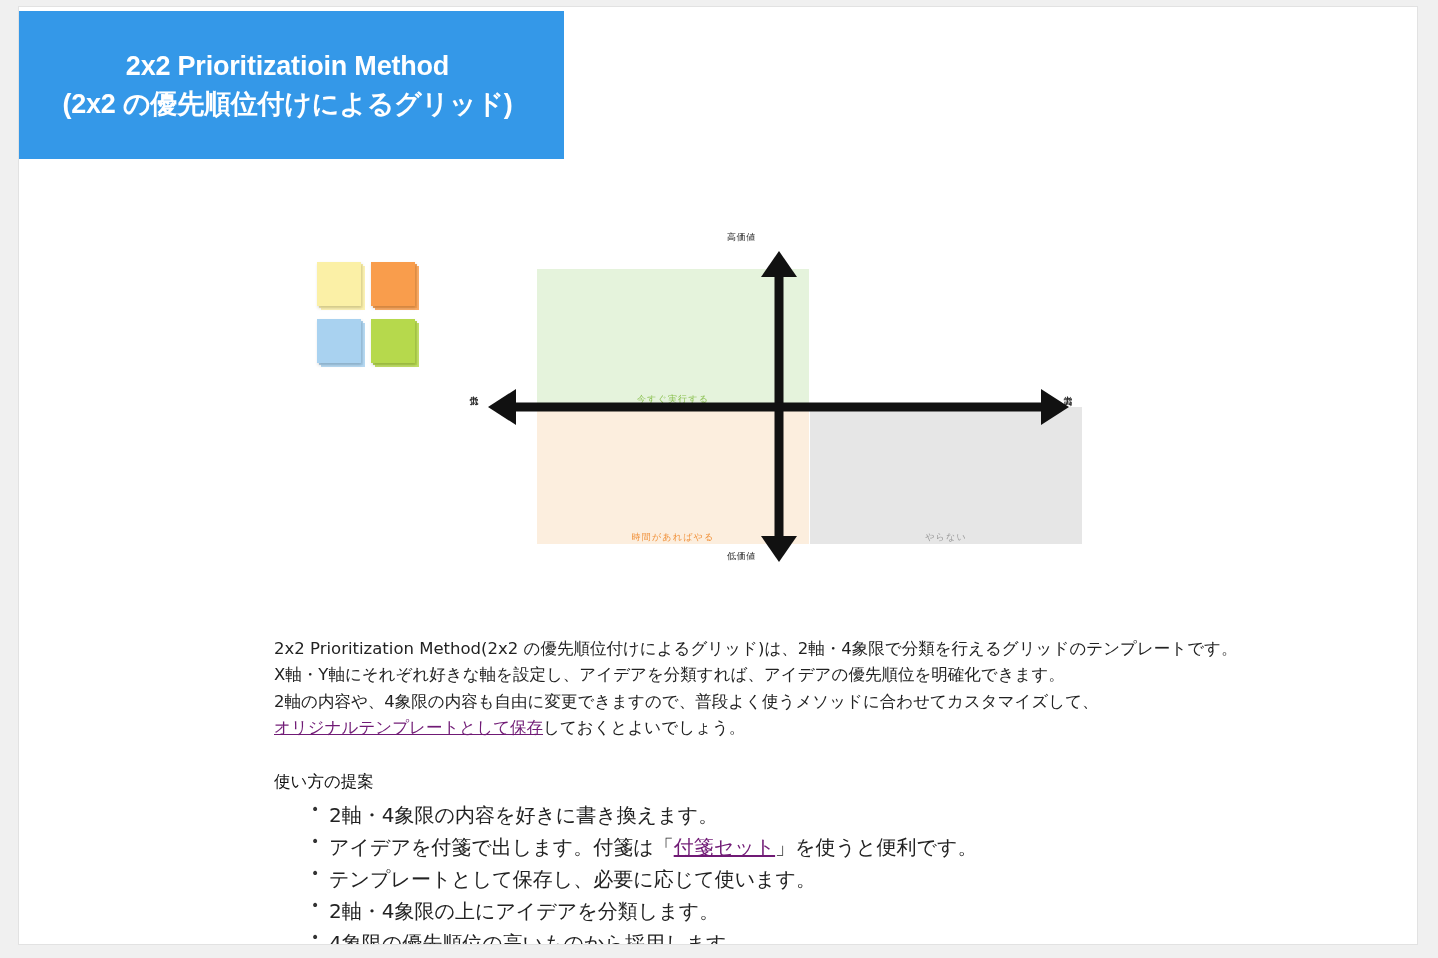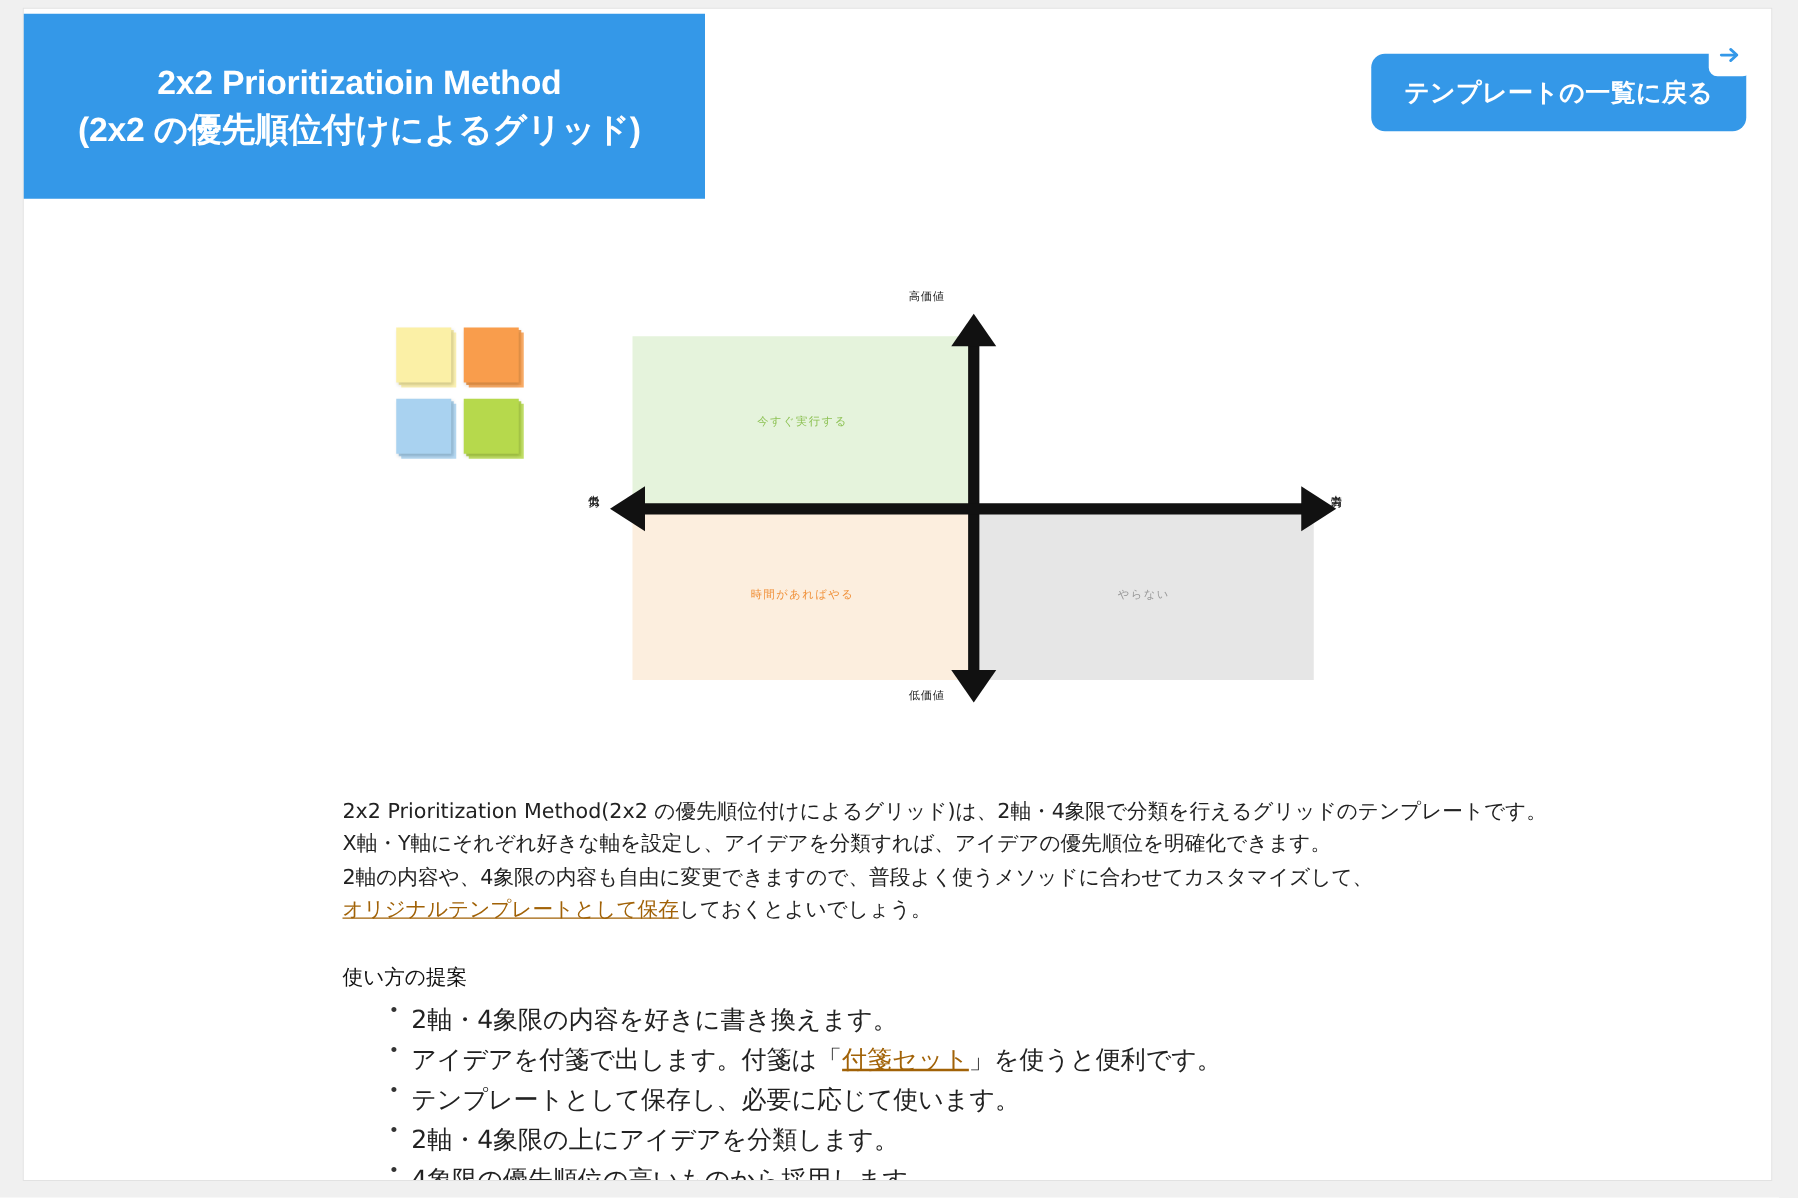--- a/index.html
+++ b/index.html
@@ -127,22 +127,23 @@
     left: 487px;
     top: 92px;
     width: 545px;
     height: 275px;
   }
   .quad {
     position: absolute;
     width: 272px;
     height: 137px;
     display: flex;
-    align-items: center;
+    align-items: flex-end;
     justify-content: center;
+    margin-left: 31px;
   }
   .quad-tl { left: 0;     top: 0; }
   .quad-tr { left: 273px; top: 0; }
   .quad-bl { left: 0;     top: 138px; }
   .quad-br { left: 273px; top: 138px; }
 
   .quad-label {
     font-size: 9px;
     letter-spacing: 1.2px;
     font-family: "DejaVu Sans", sans-serif;
@@ -190,21 +191,21 @@
     top: 629px;
     width: 1100px;
     color: #222222;
     font-size: 16.5px;
     line-height: 1.6;
     font-family: "DejaVu Sans", sans-serif;
   }
   .body-text p { margin: 0; }
 
   a.inline-link {
-    color: #a16207;
+    color: #701a75;
     text-decoration: underline;
   }
 
   .usage-heading {
     margin-top: 27px;
     font-weight: normal;
     font-size: 16.5px;
     color: #111111;
   }
   ul.usage-list {
@@ -231,29 +232,20 @@
 </head>
 <body>
 
 <div class="page">
 
   <div class="header-band">
     <div class="header-title">2x2 Prioritizatioin Method
 (2x2 の優先順位付けによるグリッド)</div>
   </div>
 
-  <div class="back-button">
-    <span class="back-button-label">テンプレートの一覧に戻る</span>
-    <span class="back-button-arrow">
-      <svg width="20" height="20" viewBox="0 0 20 20" aria-hidden="true">
-        <path d="M3 10 H15" stroke="#3498e8" stroke-width="2.2" stroke-linecap="round" fill="none"></path>
-        <path d="M10.5 5.5 L15.5 10 L10.5 14.5" stroke="#3498e8" stroke-width="2.2" stroke-linecap="round" stroke-linejoin="round" fill="none"></path>
-      </svg>
-    </span>
-  </div>
 
   <div class="illustration">
 
     <div class="notes-cluster">
       <div class="note note-yellow">
         <div class="sheet s3" style="background:#fbf0a6"></div>
         <div class="sheet s2" style="background:#fbf0a6"></div>
         <div class="sheet s1" style="background:#fbf0a6"></div>
       </div>
       <div class="note note-orange">

